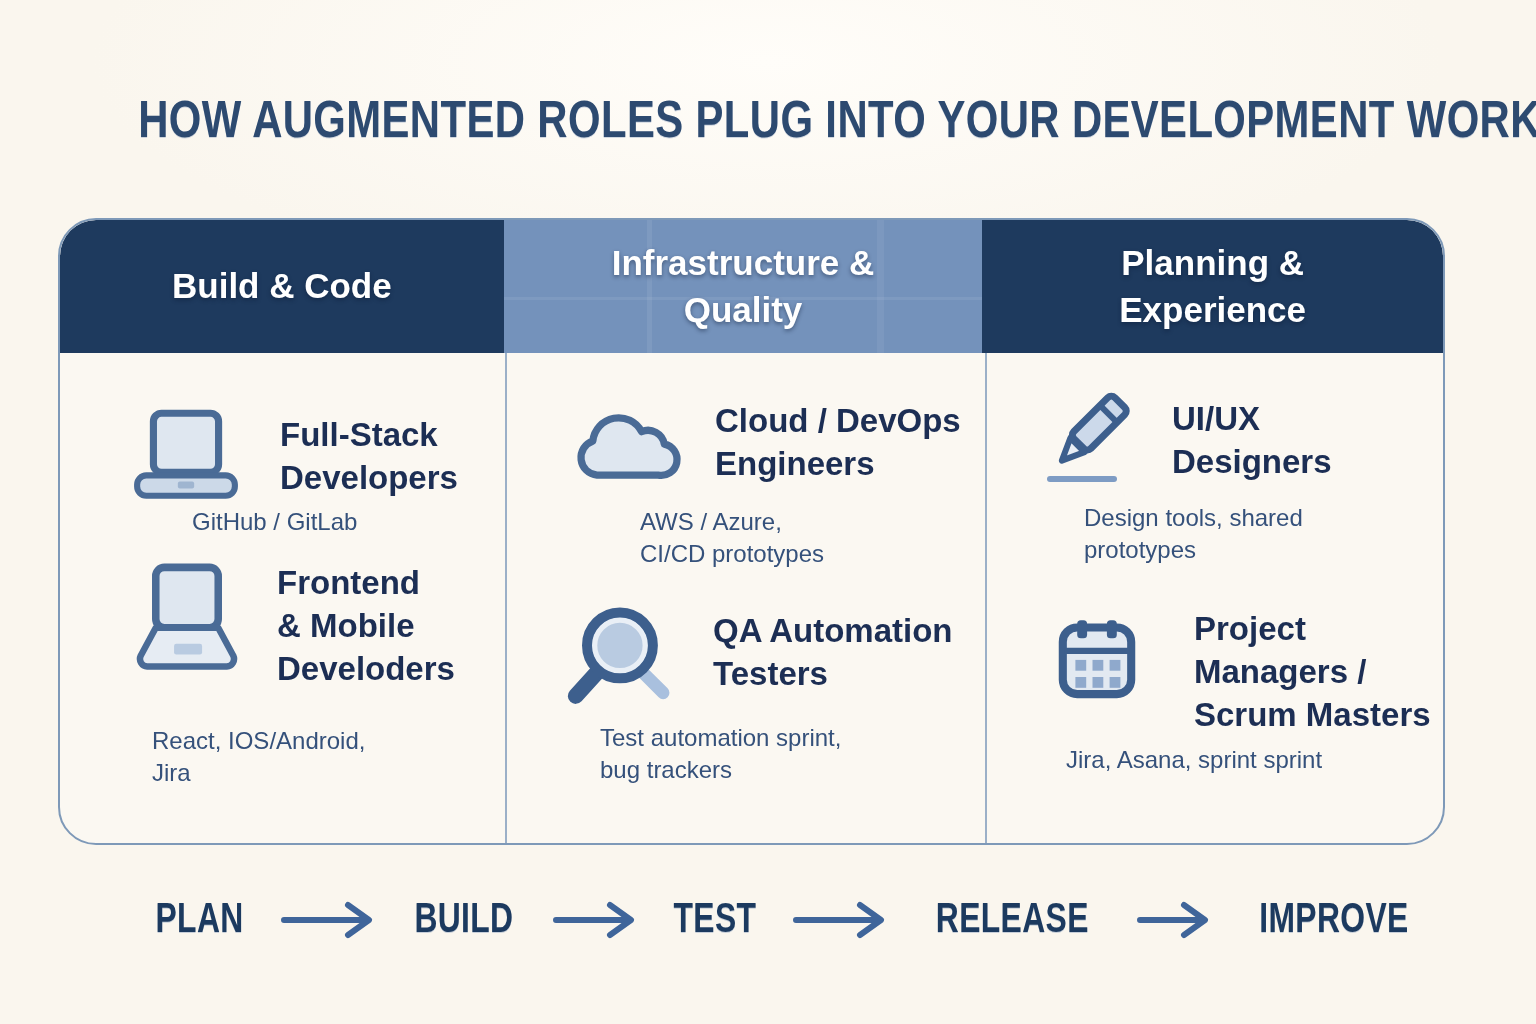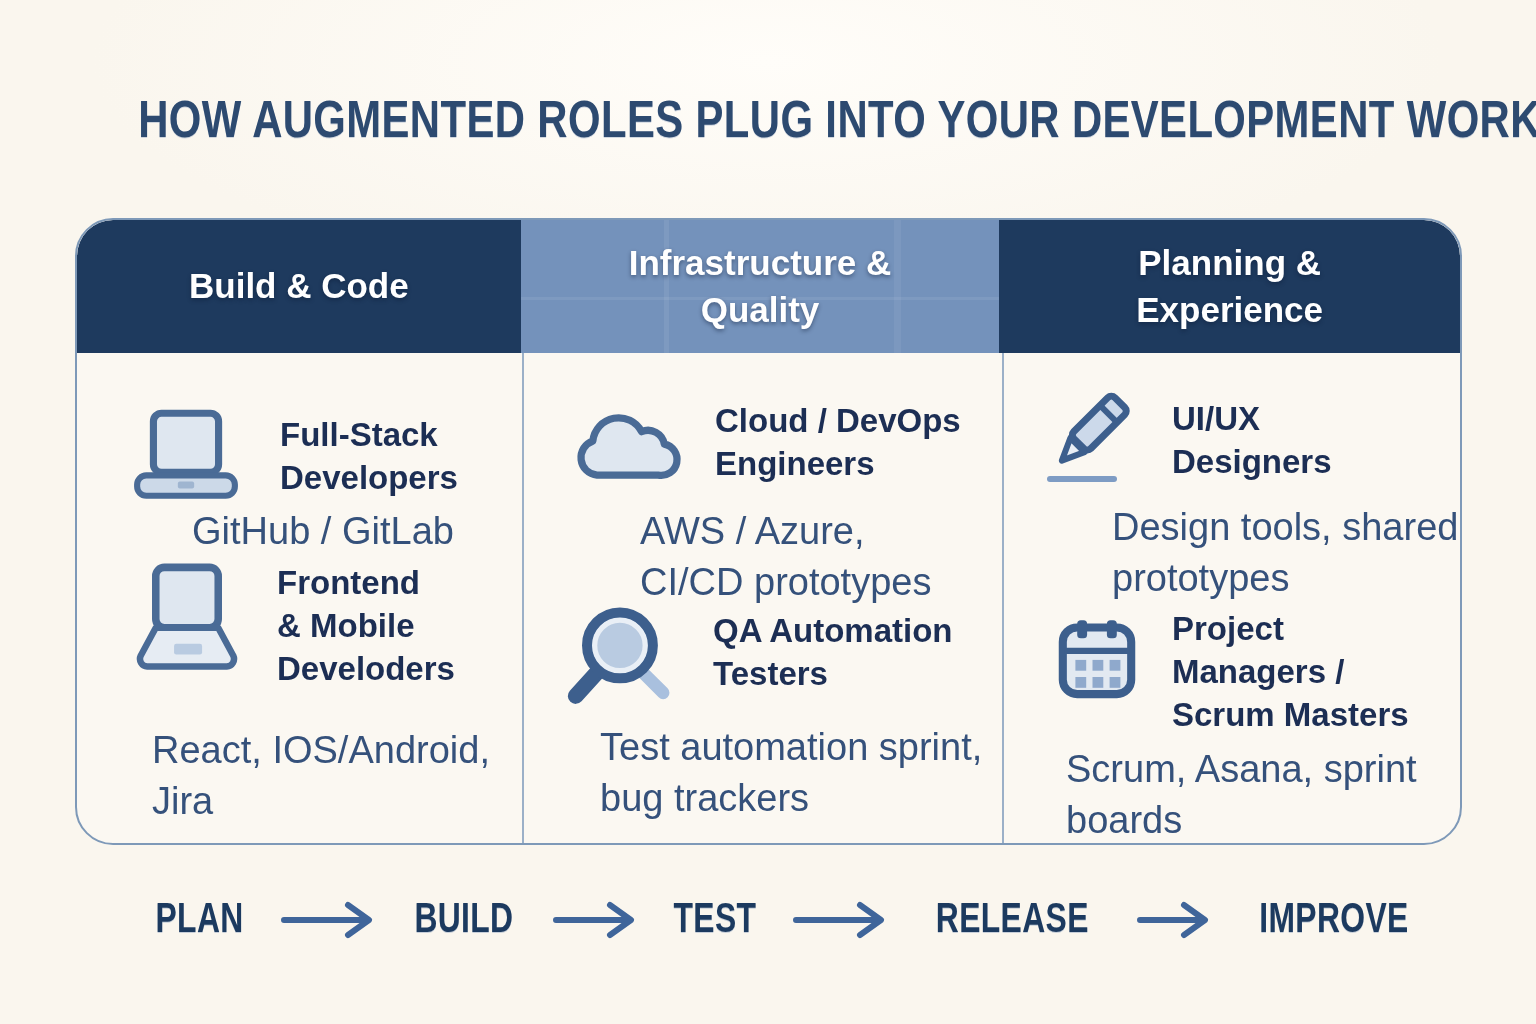--- a/index.html
+++ b/index.html
@@ -19,21 +19,21 @@
     position:absolute; top:90px; left:0; width:1536px;
     text-align:center; white-space:nowrap;
     font-size:51px; font-weight:bold; letter-spacing:0.5px;
     color:#2d4a70;
     transform:scaleX(0.82); transform-origin:50% 50%;
     text-shadow:0 1px 0 rgba(125,150,185,.35);
   }
 
   
   .card {
-    position:absolute; left:75px; top:218px; width:1387px; height:627px;
+    position:absolute; left:58px; top:218px; width:1387px; height:627px;
     background:#fbf8f2;
     border:2px solid #7e99b8;
     border-radius:38px;
     overflow:hidden;
   }
   .headers { display:flex; height:133px; }
   .hdr {
     display:flex; align-items:center; justify-content:center;
     text-align:center; color:#ffffff;
     font-size:35px; font-weight:bold; line-height:1.32;
@@ -58,21 +58,21 @@
 
   
   .role { position:absolute; display:flex; align-items:flex-start; }
   .icon-box { flex:none; display:flex; justify-content:flex-start; }
   .role-title {
     font-size:33px; font-weight:bold; color:#1c2e54;
     line-height:1.3; white-space:pre-line;
   }
   .tools {
     position:absolute;
-    font-size:38px; color:#35517b; line-height:1.35;
+    font-size:24px; color:#35517b; line-height:1.35;
     white-space:pre-line;
   }
 
   
   .workflow {
     position:absolute; left:140px; top:872px; width:1295px; height:70px;
     display:flex; align-items:flex-end; justify-content:space-between;
   }
   .step {
     font-size:43px; font-weight:bold; color:#1c3a5f; letter-spacing:0.5px;
@@ -162,43 +162,43 @@
           <rect x="37" y="2" width="24" height="58" rx="5" fill="#ccd9ea" stroke="#3d5f8d" stroke-width="7"></rect>
           <line x1="37" y1="18" x2="61" y2="18" stroke="#3d5f8d" stroke-width="6"></line>
           <polygon points="39,62 59,62 49,84" fill="#e9eff6" stroke="#3d5f8d" stroke-width="6" stroke-linejoin="round"></polygon>
         </g>
         <line x1="10" y1="92" x2="74" y2="92" stroke="#7e9cc4" stroke-width="6" stroke-linecap="round"></line>
       </svg>
     </span>
     <div class="role-title" style="padding-top:12px;">UI/UX
 Designers</div>
   </div>
-  <div class="tools" style="left:1112px; top:502px;">Design tools, shared
+  <div class="tools" style="left:1084px; top:502px;">Design tools, shared
 prototypes</div>
 
   <div class="role" style="left:1052px; top:606px;">
     <span class="icon-box" style="width:120px;">
       <svg width="90" height="94" viewBox="0 0 100 102" style="margin-top:6px;">
         <rect x="12" y="16" width="76" height="74" rx="16" fill="#e2e9f1" stroke="#3d5f8d" stroke-width="9"></rect>
         <line x1="14" y1="42" x2="86" y2="42" stroke="#3d5f8d" stroke-width="7"></line>
         <rect x="28" y="8" width="11" height="20" rx="4" fill="#3d5f8d"></rect>
         <rect x="61" y="8" width="11" height="20" rx="4" fill="#3d5f8d"></rect>
         <rect x="26" y="52" width="12" height="12" fill="#8fa9cc"></rect>
         <rect x="45" y="52" width="12" height="12" fill="#8fa9cc"></rect>
         <rect x="64" y="52" width="12" height="12" fill="#8fa9cc"></rect>
         <rect x="26" y="71" width="12" height="12" fill="#8fa9cc"></rect>
         <rect x="45" y="71" width="12" height="12" fill="#8fa9cc"></rect>
         <rect x="64" y="71" width="12" height="12" fill="#8fa9cc"></rect>
       </svg>
     </span>
-    <div class="role-title" style="padding-top:2px;">Project
+    <div class="role-title" style="padding-top:2px;margin-left:22px;">Project
 Managers /
 Scrum Masters</div>
   </div>
-  <div class="tools" style="left:1066px; top:744px;">Scrum, Asana, sprint boards</div>
+  <div class="tools" style="left:1066px; top:744px;">Jira, Asana, sprint sprint</div>
 
   <div class="workflow">
     <span class="step">PLAN</span>
     <svg class="arrow-svg" width="98" height="44" viewBox="0 0 98 44">
       <path d="M5 22 H88 M69 7 L90 22 L69 37" fill="none" stroke="#3f659a" stroke-width="6" stroke-linecap="round" stroke-linejoin="round"></path>
     </svg>
     <span class="step">BUILD</span>
     <svg class="arrow-svg" width="88" height="44" viewBox="0 0 88 44">
       <path d="M5 22 H78 M59 7 L80 22 L59 37" fill="none" stroke="#3f659a" stroke-width="6" stroke-linecap="round" stroke-linejoin="round"></path>
     </svg>

